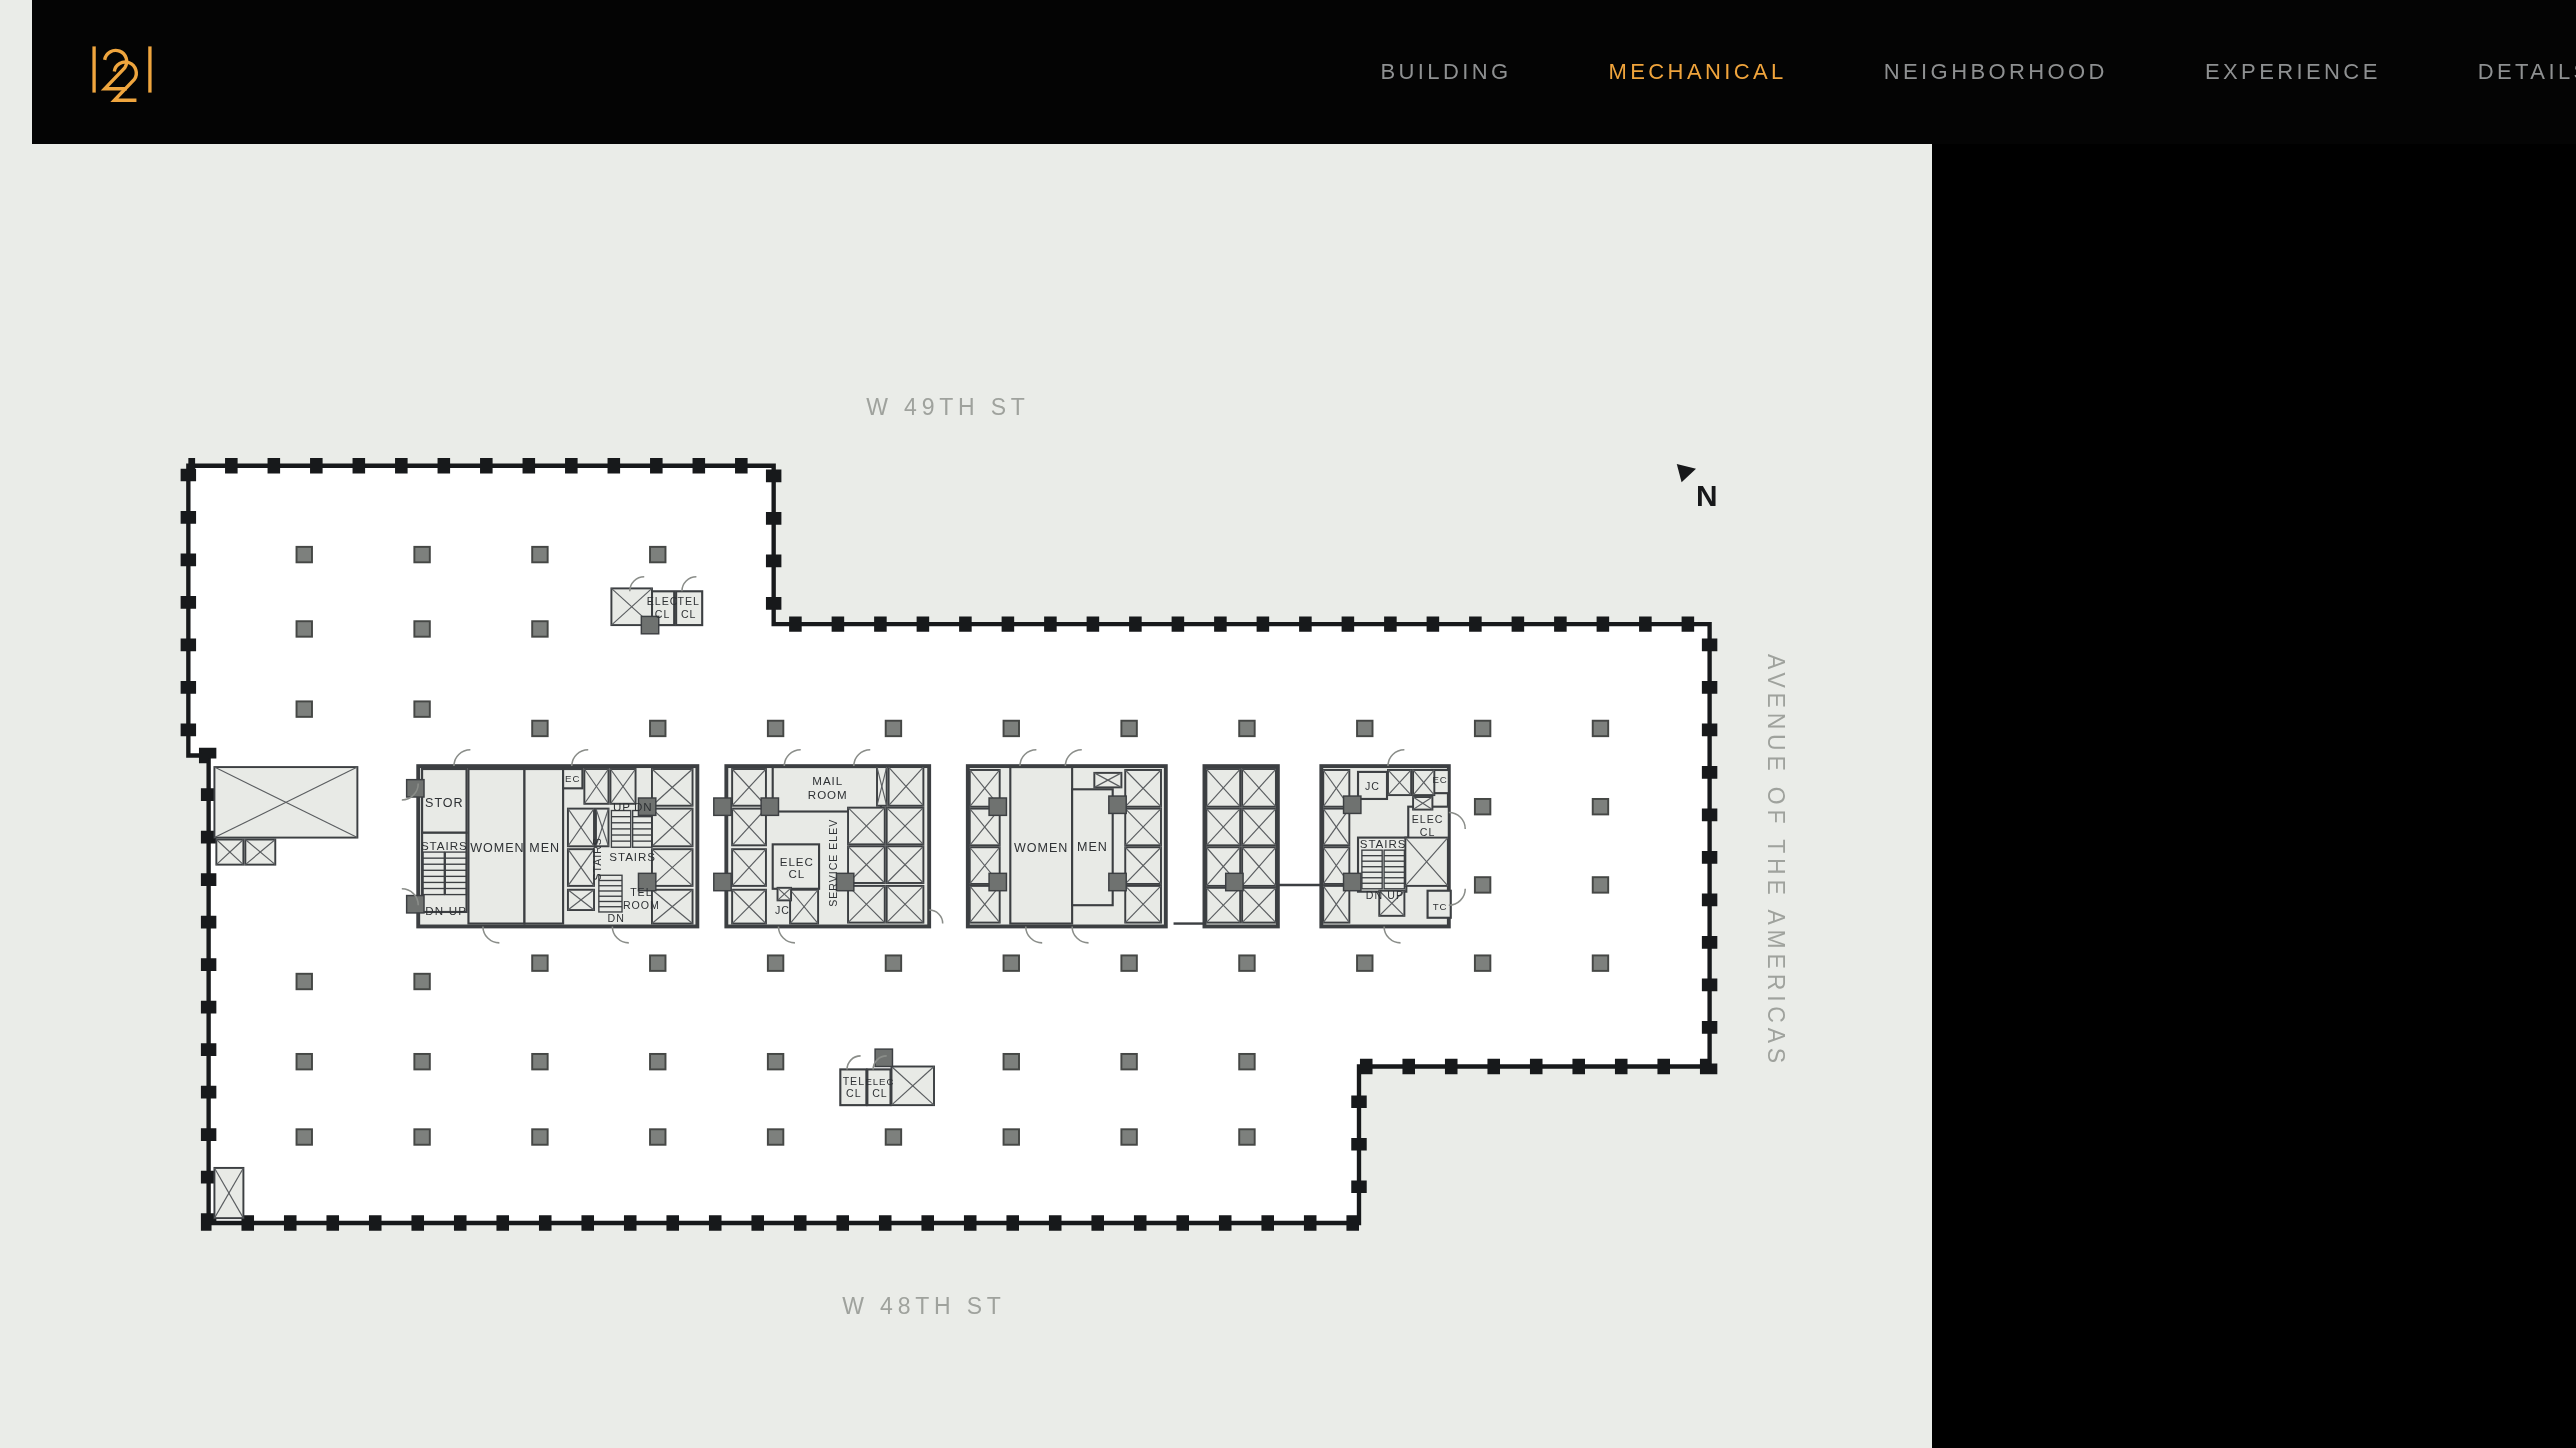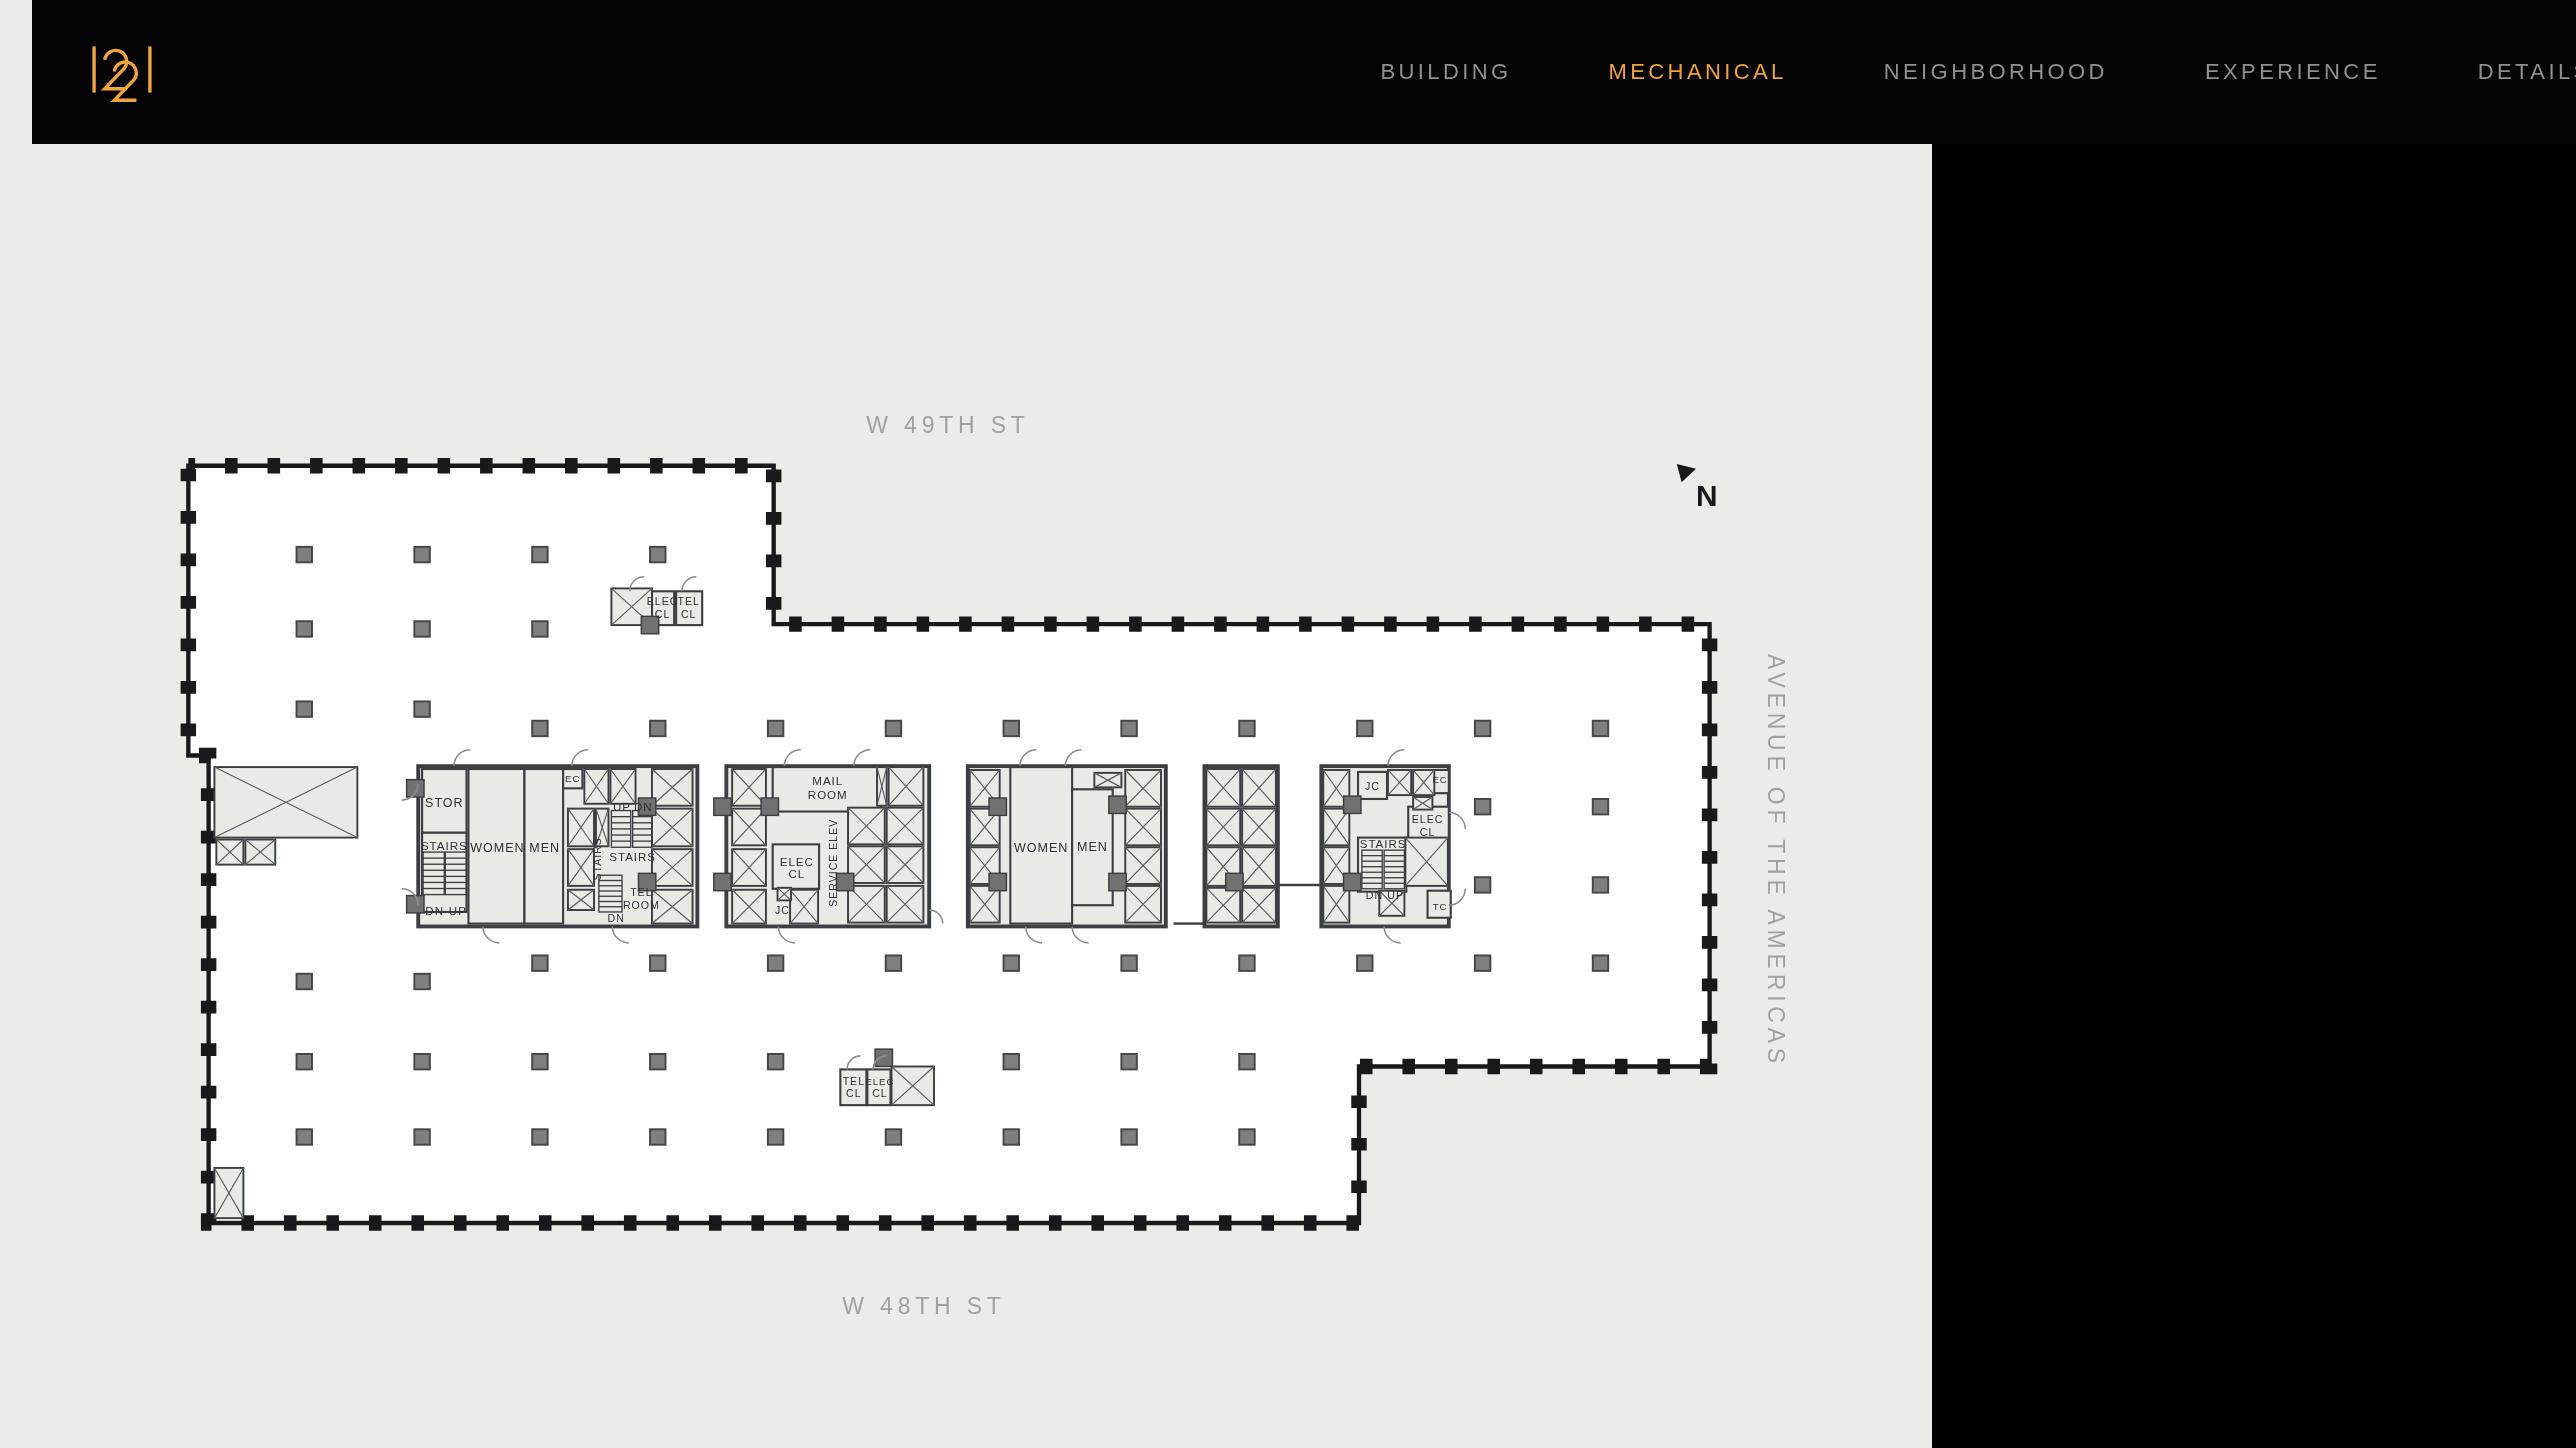--- a/index.html
+++ b/index.html
@@ -15,21 +15,21 @@
     font-size:22px;letter-spacing:3.4px;color:#8e9091;cursor:pointer;white-space:nowrap;
   }
   .nav-item.active{color:#f0a43c;}
   
   .map-area{position:absolute;left:0;top:144px;width:2576px;height:1305px;background:#eaece8;}
   .black-panel{position:absolute;left:1932px;top:144px;width:644px;height:1305px;background:#000;z-index:20;}
   #plan-svg{position:absolute;left:0;top:0;width:2576px;height:1449px;pointer-events:none;}
   .street-label{
     position:absolute;color:#9fa29d;font-size:23px;letter-spacing:4.8px;white-space:nowrap;z-index:5;
   }
-  .street-top{left:948px;top:281px;transform:translate(-50%,-50%);}
+  .street-top{left:948px;top:263px;transform:translate(-50%,-50%);}
   .street-bottom{left:924px;top:1162px;transform:translate(-50%,-50%);}
   .street-right{left:1775px;top:717px;transform:translate(-50%,-50%) rotate(90deg);}
   .north{position:absolute;left:1671px;top:314px;z-index:5;}
   
   .legend{position:absolute;left:180px;top:1209px;z-index:5;}
   .legend-row{display:flex;align-items:center;margin-bottom:13.5px;cursor:pointer;}
   .legend-swatch{
     width:21px;height:21px;border-radius:50%;border:1.9px solid #4a4d4a;box-sizing:border-box;margin-right:21px;flex:none;
   }
   .legend-label{font-size:22px;letter-spacing:2.4px;color:#3b3f43;white-space:nowrap;}

